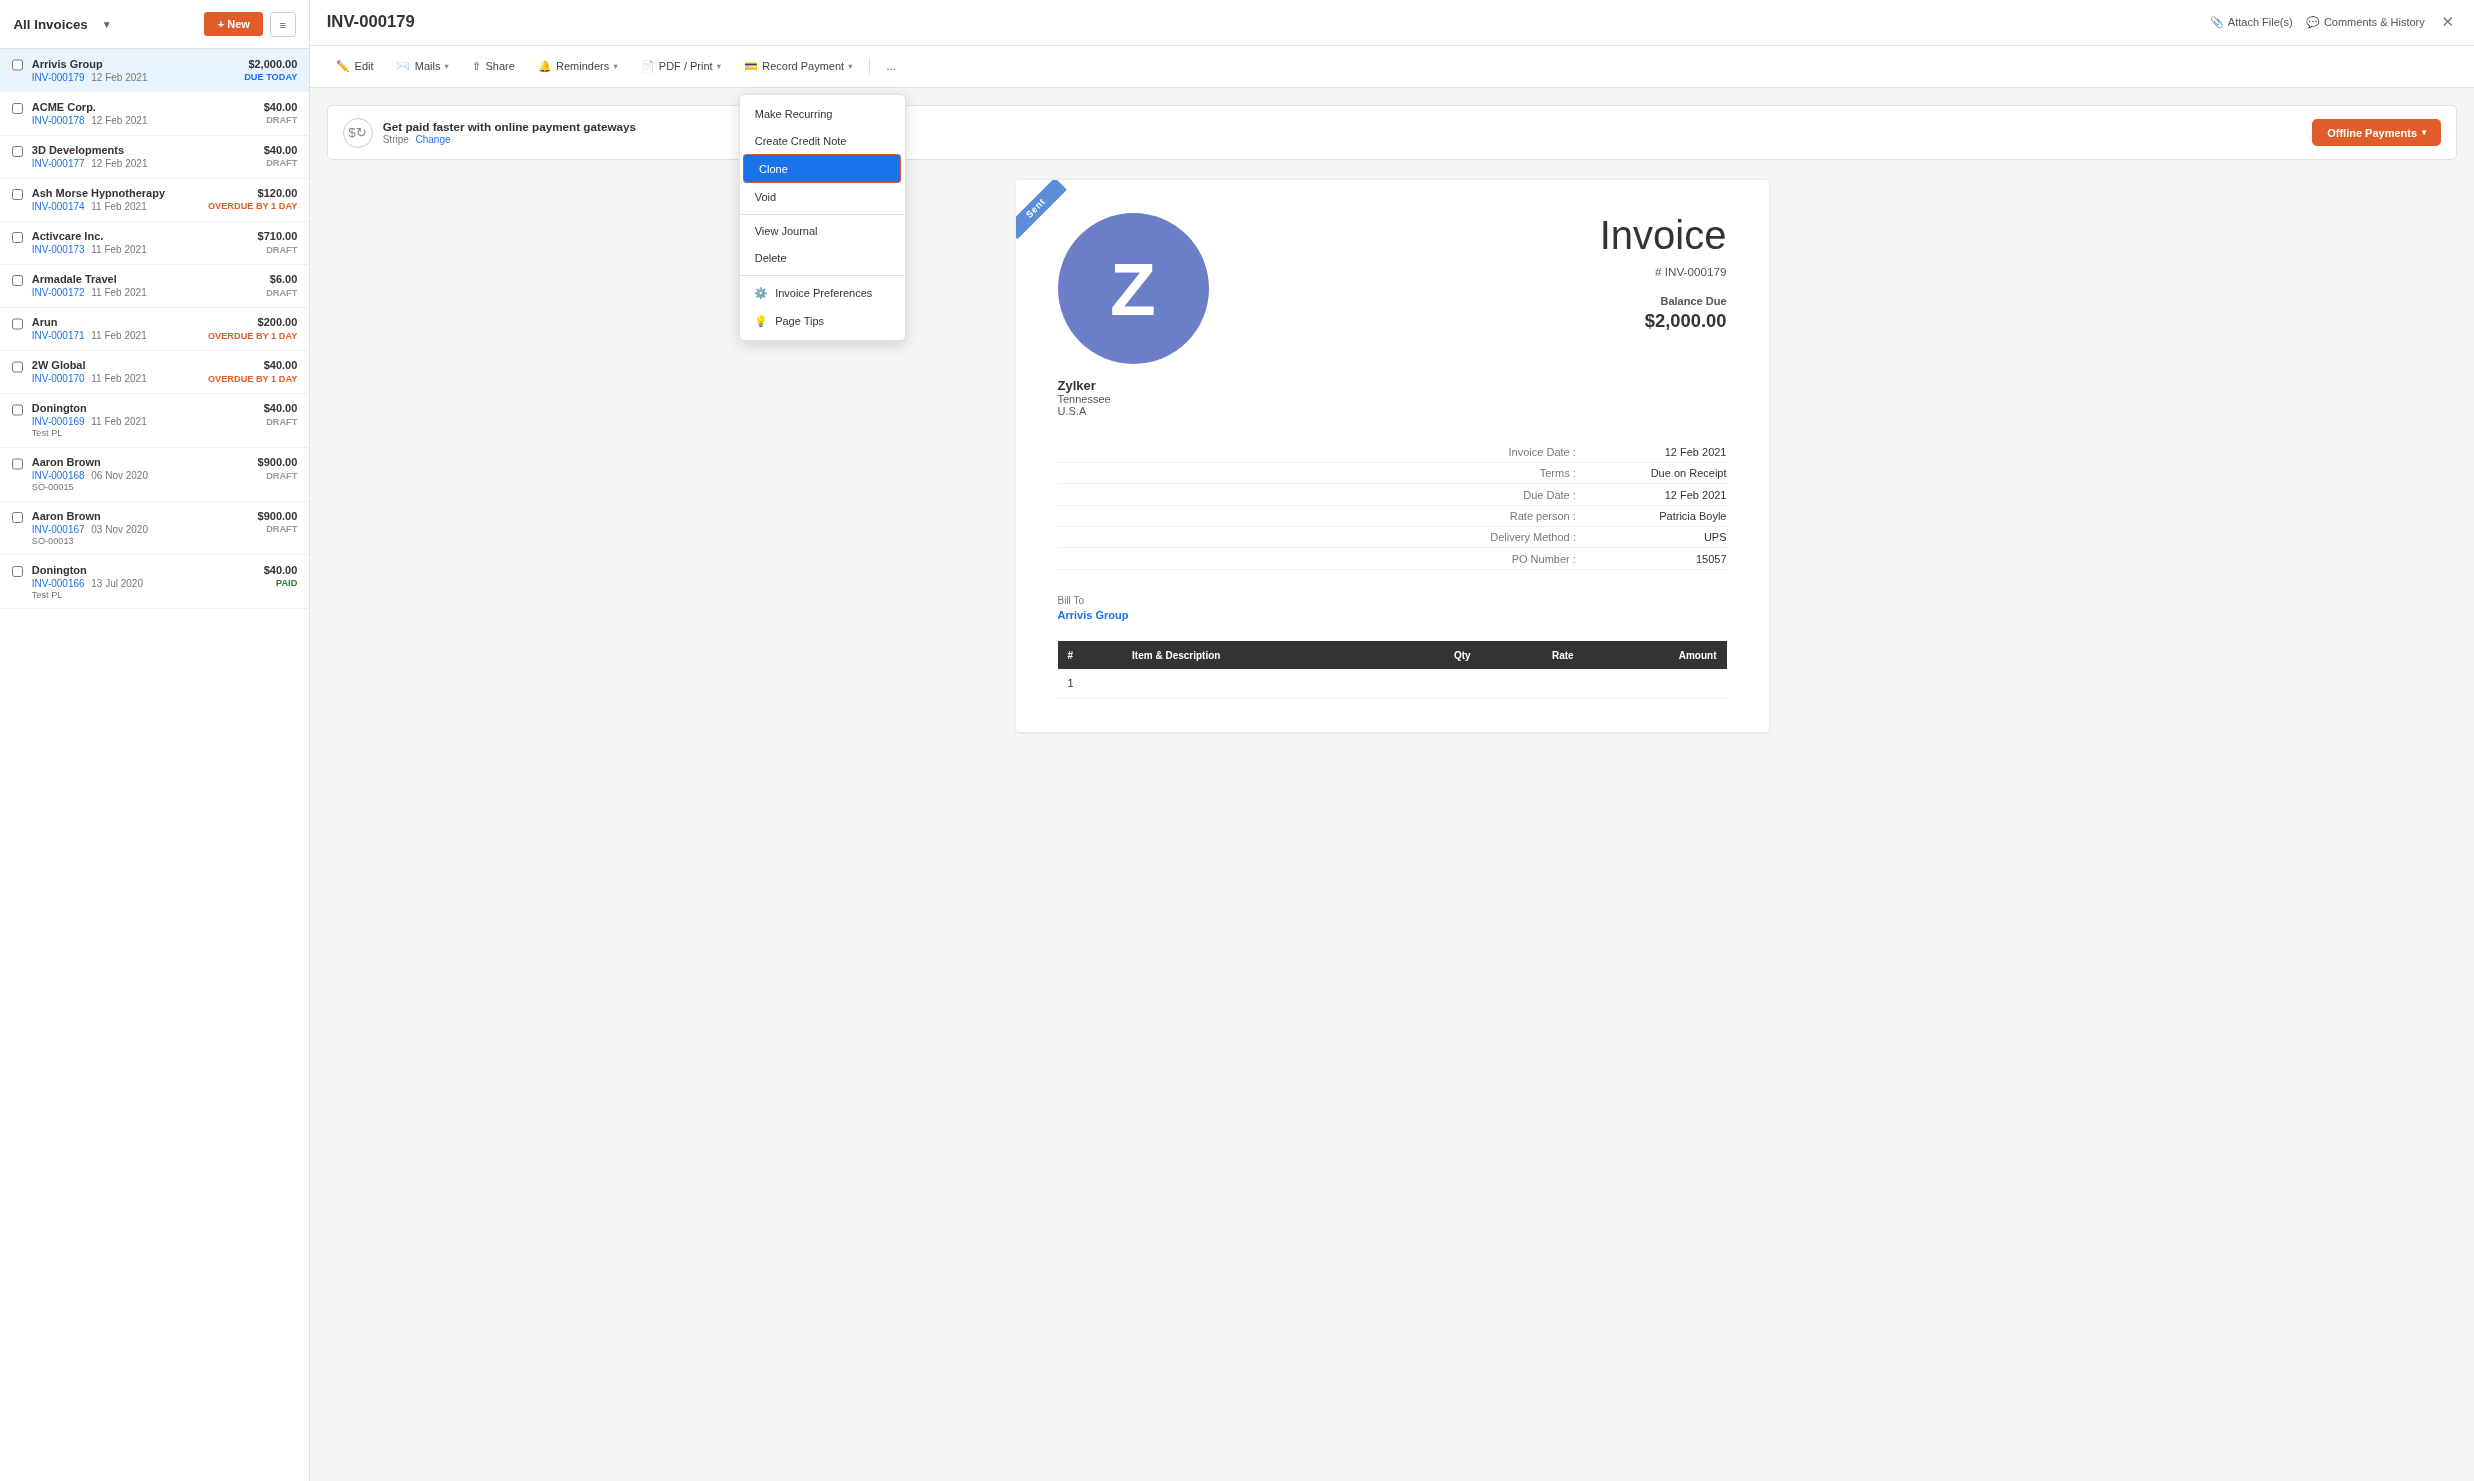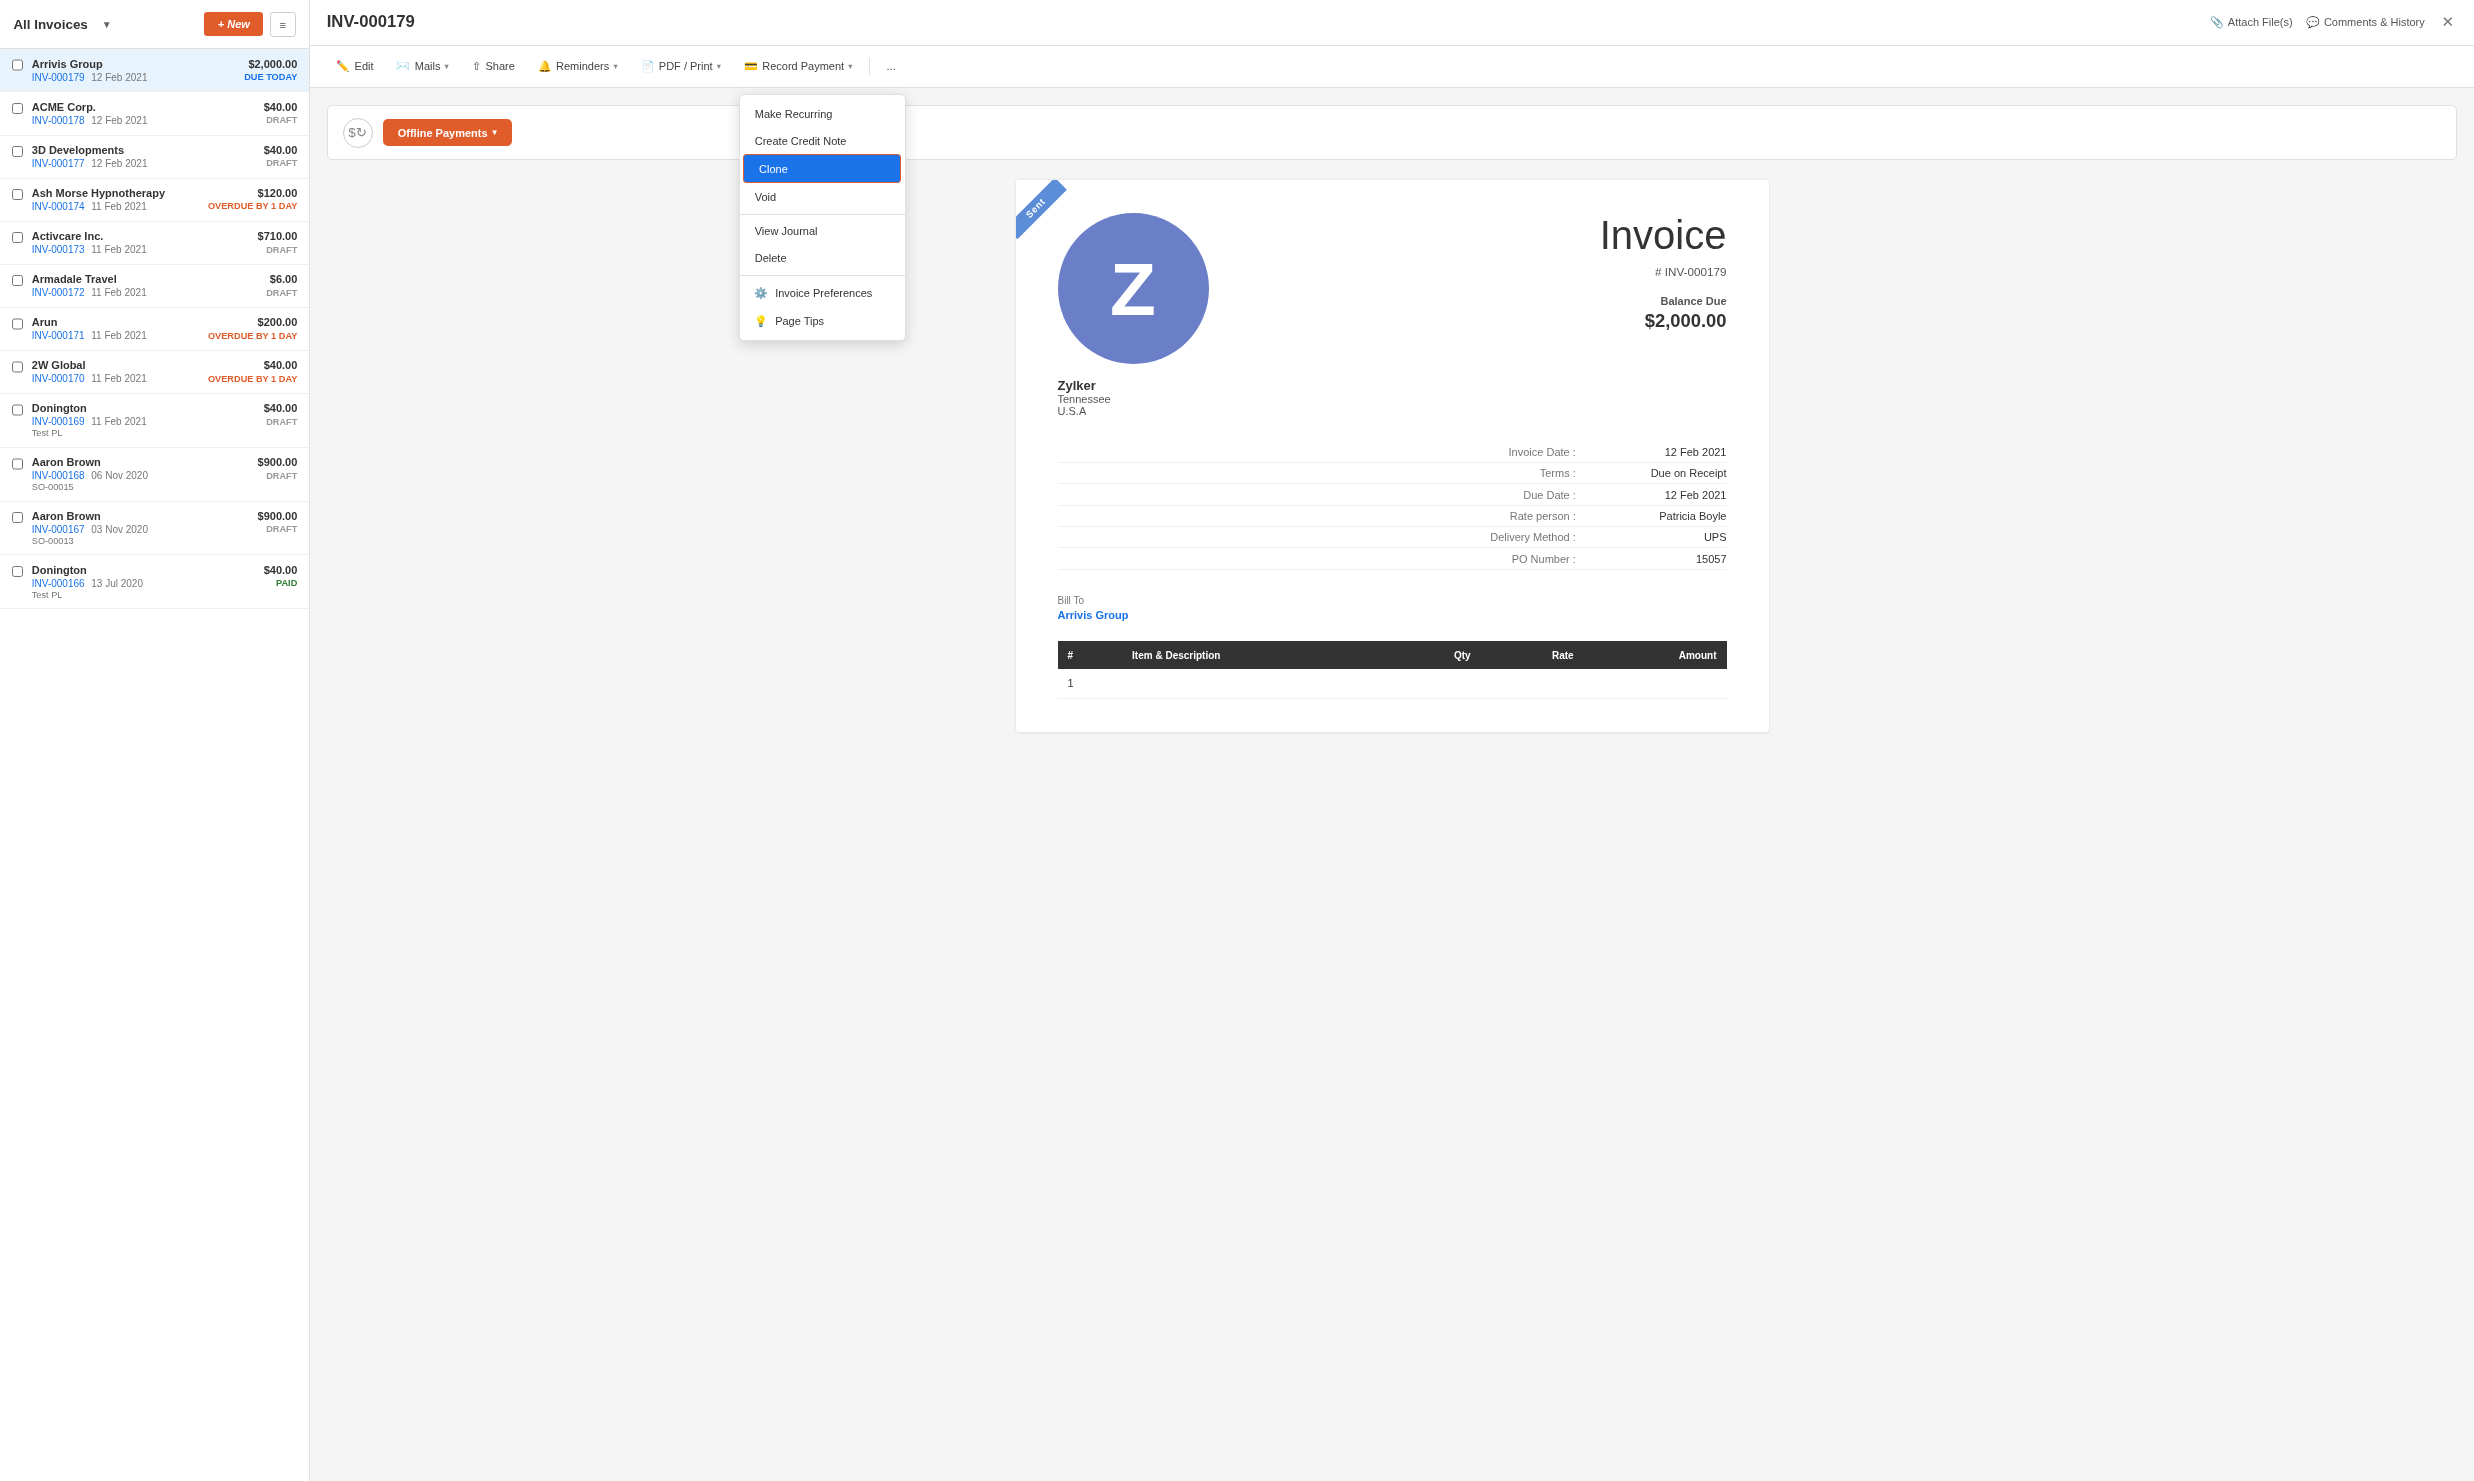--- a/index.html
+++ b/index.html
@@ -4,21 +4,21 @@
   <style>
     * { box-sizing: border-box; margin: 0; padding: 0; }
     body { font-family: -apple-system, BlinkMacSystemFont, 'Segoe UI', sans-serif; font-size: 11px; background: #f5f5f5; color: #333; display: flex; height: 100vh; overflow: hidden; }
 
     
     .sidebar { width: 310px; min-width: 310px; background: #fff; border-right: 0.8px solid #e0e0e0; display: flex; flex-direction: column; height: 100vh; overflow: hidden; }
     .sidebar-header { display: flex; align-items: center; justify-content: space-between; padding: 11.7px 13.4px; border-bottom: 0.8px solid #e0e0e0; }
     .sidebar-title { font-size: 13.4px; font-weight: 600; color: #333; display: flex; align-items: center; gap: 14px; }
     .sidebar-title .chevron { font-size: 10px; color: #666; }
     .sidebar-header-right { display: flex; gap: 6.7px; align-items: center; }
-    .btn-new { background: #e05c2a; color: #fff; border: none; padding: 5.9px 13.4px; border-radius: 3.3px; font-size: 11px; font-weight: 600; cursor: pointer; display: flex; align-items: center; gap: 3.3px; font-style: italic; }
+    .btn-new { background: #e05c2a; color: #fff; border: none; padding: 5.9px 13.4px; border-radius: 3.3px; font-size: 11px; font-weight: 600; cursor: pointer; display: flex; align-items: center; gap: 3.3px; }
     .btn-menu { background: none; border: 0.8px solid #ccc; border-radius: 3.3px; padding: 5px 8.4px; cursor: pointer; color: #555; font-size: 11.7px; }
 
     .invoice-list { overflow-y: auto; flex: 1; }
     .invoice-item { display: flex; align-items: flex-start; padding: 8.4px 11.7px; border-bottom: 0.8px solid #f0f0f0; cursor: pointer; gap: 8.4px; }
     .invoice-item.active { background: #e8f4fd; }
     .invoice-checkbox { margin-top: 1.7px; width: 11.7px; height: 11.7px; accent-color: #2196f3; flex-shrink: 0; }
     .invoice-info { flex: 1; }
     .invoice-top { display: flex; justify-content: space-between; align-items: center; }
     .invoice-company { font-size: 11px; font-weight: 600; color: #333; }
     .invoice-amount { font-size: 11px; font-weight: 600; color: #333; }
@@ -397,20 +397,27 @@
           <span>Page Tips</span>
         </div>
       </div>
     </div>
   </div>
 
   <div class="invoice-content">
 
     <div class="payment-banner">
       <div class="banner-icon">$↻</div>
+      <div class="banner-text">
+        <div class="banner-title">Get paid faster with online payment gateways</div>
+        <div class="banner-sub">
+          <span>Stripe</span>
+          <a>Change</a>
+        </div>
+      </div>
       <button class="offline-btn">
         <span>Offline Payments</span>
         <span class="caret">▾</span>
       </button>
     </div>
 
     <div class="invoice-paper">
 
       <div class="sent-ribbon">
         <div class="sent-ribbon-text">Sent</div>

